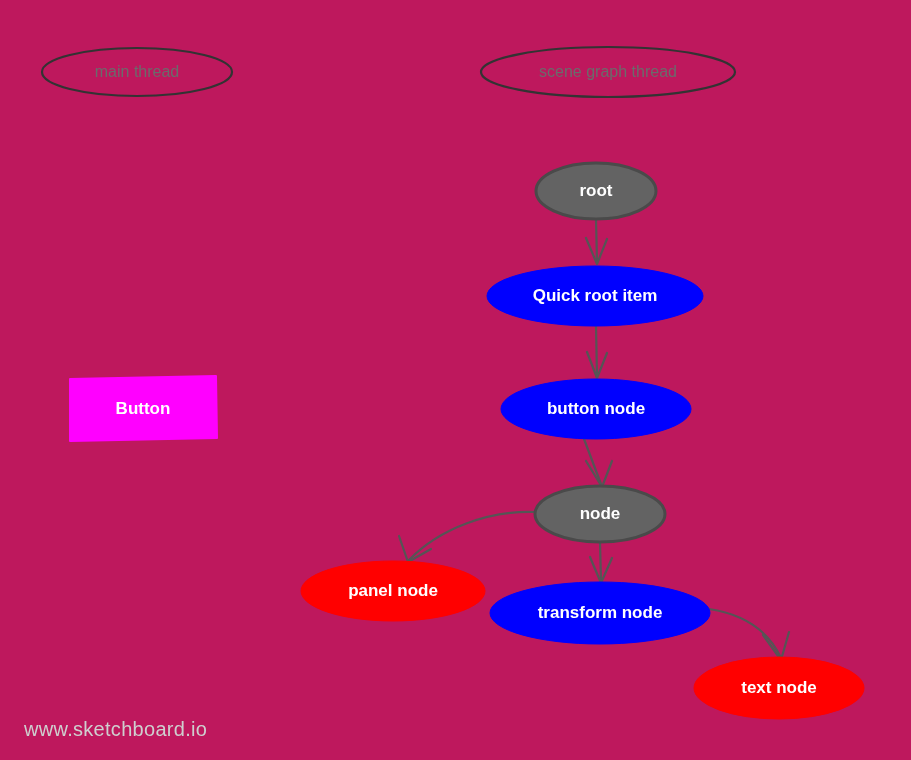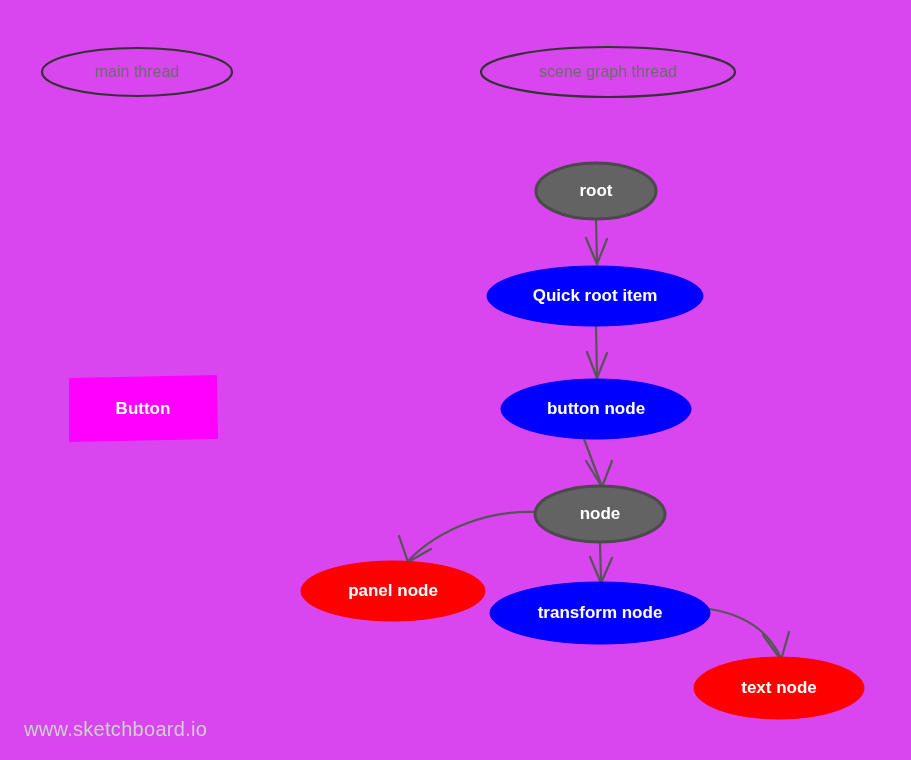--- a/index.html
+++ b/index.html
@@ -5,21 +5,21 @@
 <style>
   html, body {
     margin: 0;
     padding: 0;
     background: #000000;
   }
   #canvas {
     position: relative;
     width: 911px;
     height: 760px;
-    background: #d946ef;
+    background: #be185d;
     overflow: hidden;
     font-family: "Liberation Sans", sans-serif;
   }
   #diagram-svg {
     position: absolute;
     top: 0;
     left: 0;
     width: 911px;
     height: 760px;
   }

